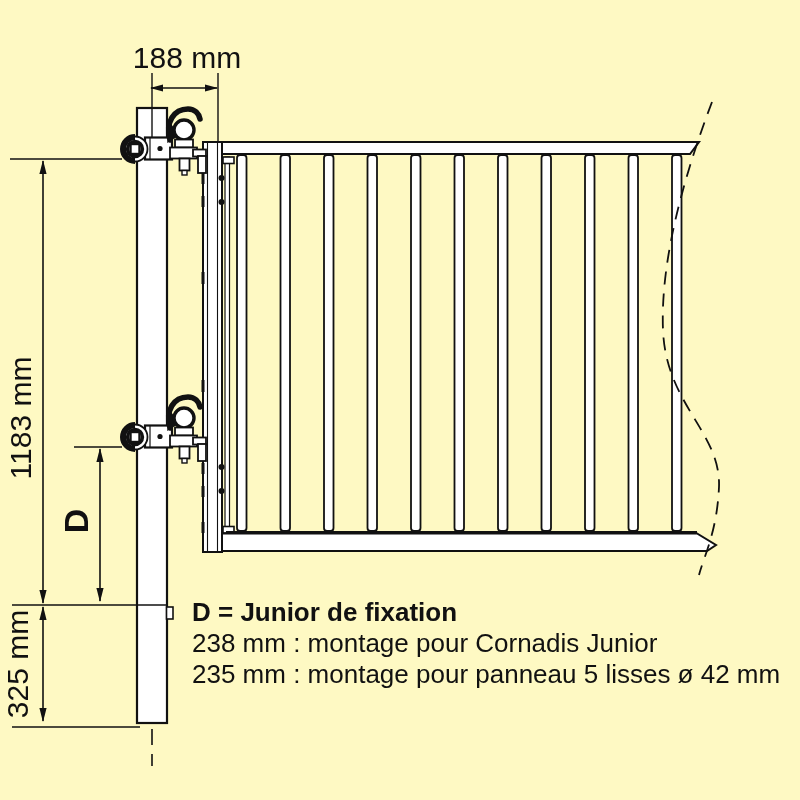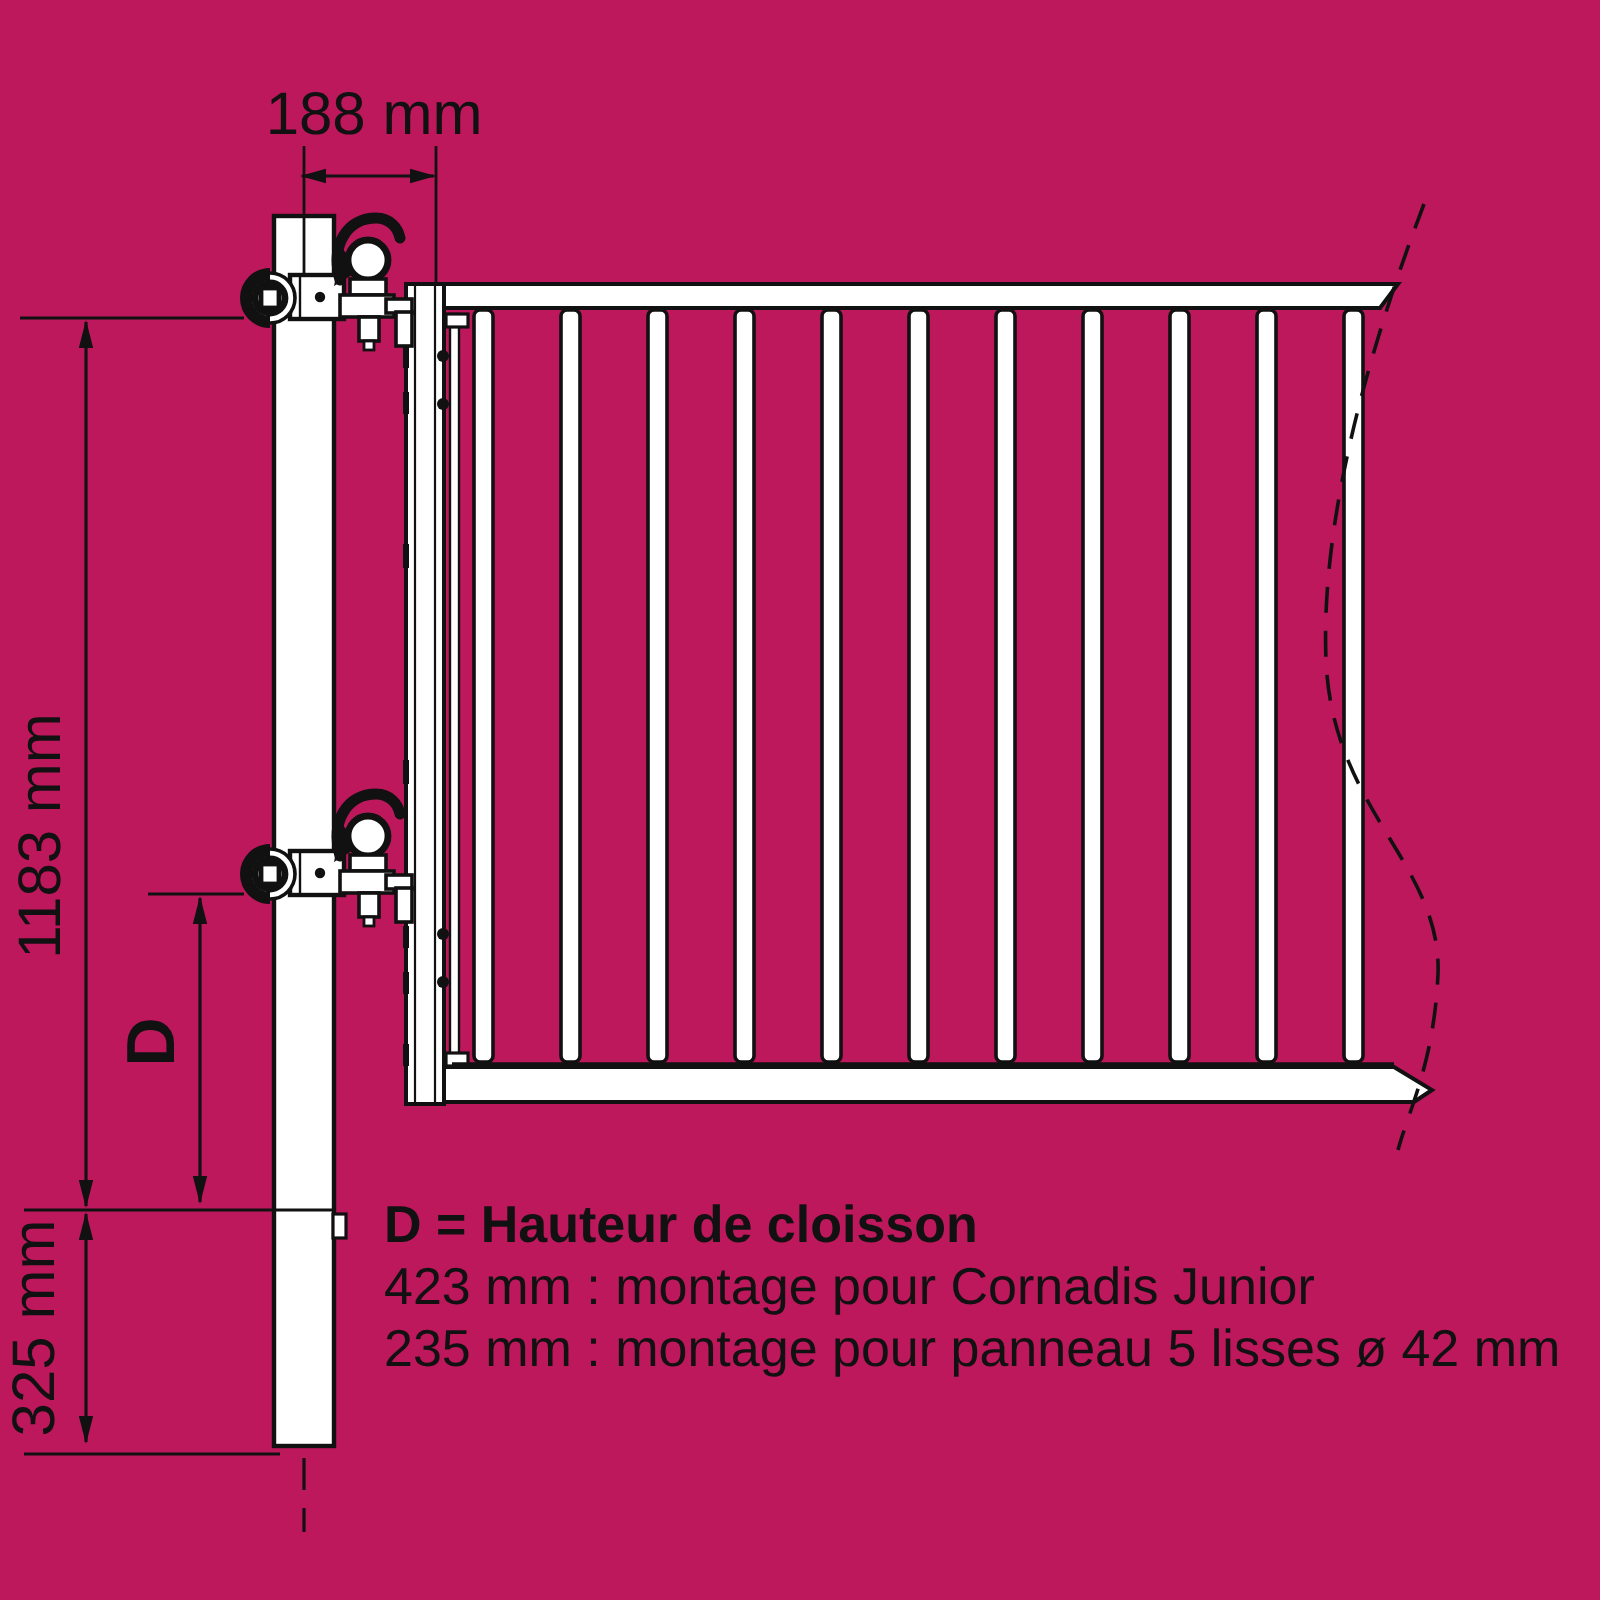--- a/index.html
+++ b/index.html
@@ -1,17 +1,17 @@
 <!DOCTYPE html>
 <html><head>
 <meta charset="utf-8">
 <style>
   html,body{margin:0;padding:0;background:#fff;}
   .canvas{
-    position:relative;width:800px;height:800px;background:#be185d;overflow:hidden;
+    position:relative;width:800px;height:800px;background:#fef9c3;overflow:hidden;
     font-family:"Liberation Sans", sans-serif;color:#111;
   }
   .drawing{position:absolute;left:0;top:0;}
   .dim-label{
     position:absolute;font-size:30px;font-weight:500;color:#111;white-space:nowrap;
     transform:translate(-50%,-50%);letter-spacing:0px;line-height:1;
   }
   .dim-label.vertical{transform:translate(-50%,-50%) rotate(-90deg);}
   .dim-label.d{font-weight:700;font-size:34px;}
   .legend{
@@ -150,18 +150,18 @@
 
   <div class="dim-label" style="left:187px;top:58px;">188 mm</div>
 
   <div class="dim-label vertical" style="left:21px;top:418px;">1183 mm</div>
 
   <div class="dim-label vertical d" style="left:76px;top:521px;">D</div>
 
   <div class="dim-label vertical" style="left:18px;top:664px;">325 mm</div>
 
   <div class="legend">
-    <div class="title">D = Hauteur de cloisson</div>
-    <div>423 mm : montage pour Cornadis Junior</div>
+    <div class="title">D = Junior de fixation</div>
+    <div>238 mm : montage pour Cornadis Junior</div>
     <div>235 mm : montage pour panneau 5 lisses ø 42 mm</div>
   </div>
 
 </div>
 
 </body></html>

